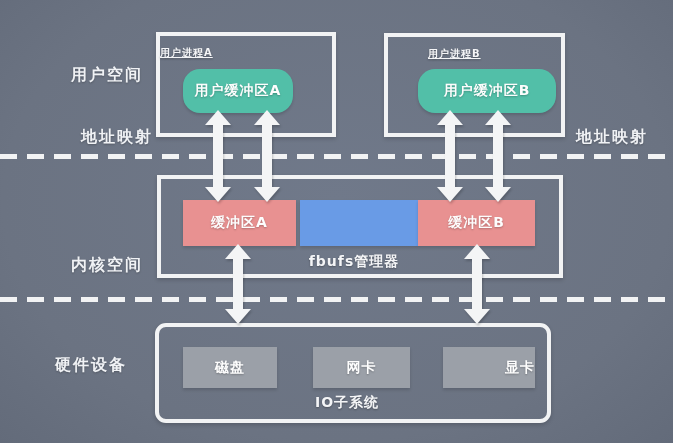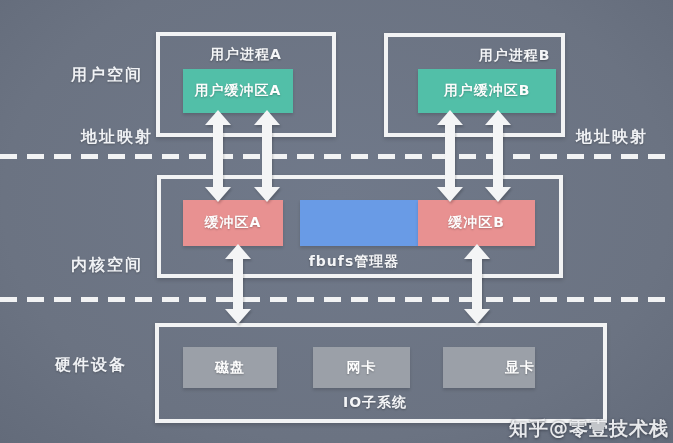--- a/index.html
+++ b/index.html
@@ -24,39 +24,40 @@
   .outline-box {
     position: absolute;
     border: 4px solid #f2f3f4;
     box-sizing: border-box;
     box-shadow: 0 2px 4px rgba(0,0,0,0.18);
     z-index: 2;
   }
   .box-title {
     position: absolute;
     width: 100%;
-    text-align: center;
-    font-size: 14px;
+    text-align: left;
+    font-size: 10px;
     font-weight: bold;
     letter-spacing: 1px;
     text-shadow: 0 1px 2px rgba(0,0,0,0.3);
+    text-decoration: underline;
   }
   .fill-box {
     position: absolute;
     display: flex;
     align-items: center;
     justify-content: center;
     font-size: 14px;
     font-weight: bold;
     letter-spacing: 1px;
     color: #fdfdfd;
     text-shadow: 0 1px 2px rgba(0,0,0,0.25);
     box-shadow: 0 2px 3px rgba(0,0,0,0.15);
   }
-  .teal { background: #52bfa8; }
+  .teal { background: #52bfa8; border-radius: 17px; }
   .red  { background: #e89191; }
   .blue { background: #699be6; }
   .gray { background: #9ba0a8; }
   .dashed-line {
     position: absolute;
     left: 0;
     width: 673px;
     height: 5px;
     background: repeating-linear-gradient(90deg, #f2f3f4 0 17px, transparent 17px 27px);
     z-index: 1;
@@ -129,31 +130,31 @@
   </div>
 
   <div class="outline-box" style="left:384px; top:33px; width:181px; height:104px;">
     <div class="box-title" style="top:10px;margin-left:40px;">用户进程B</div>
     <div class="fill-box teal" style="left:30px; top:32px; width:138px; height:44px;">
       <span>用户缓冲区B</span>
     </div>
   </div>
 
   <div class="outline-box" style="left:157px; top:175px; width:406px; height:103px;">
-    <div class="fill-box red" style="left:22px; top:21px; width:100px; height:46px;">
+    <div class="fill-box red" style="left:22px; top:21px; width:113px; height:46px;">
       <span>缓冲区A</span>
     </div>
     <div class="fill-box blue" style="left:139px; top:21px; width:118px; height:46px;"></div>
     <div class="fill-box red" style="left:257px; top:21px; width:117px; height:46px;">
       <span>缓冲区B</span>
     </div>
     <div class="caption" style="top:74px; left:-6px;">fbufs管理器</div>
   </div>
 
-  <div class="outline-box" style="left:155px; top:323px; width:452px; height:100px;">
+  <div class="outline-box" style="left:155px; top:323px; width:396px; height:100px;border-radius:11px;">
     <div class="fill-box gray" style="left:24px; top:20px; width:94px; height:41px;">
       <span>磁盘</span>
     </div>
     <div class="fill-box gray" style="left:154px; top:20px; width:97px; height:41px;">
       <span>网卡</span>
     </div>
     <div class="fill-box gray" style="left:284px; top:20px; width:92px; height:41px;justify-content:flex-end;">
       <span>显卡</span>
     </div>
     <div class="caption" style="top:67px; left:-6px;">IO子系统</div>
@@ -185,15 +186,14 @@
     <div class="head-up"></div>
     <div class="shaft"></div>
     <div class="head-down"></div>
   </div>
   <div class="varrow" style="left:464px; top:244px; height:80px;">
     <div class="head-up"></div>
     <div class="shaft"></div>
     <div class="head-down"></div>
   </div>
 
-  <div class="watermark">知乎@零壹技术栈</div>
 
 </div>
 
 </body></html>

